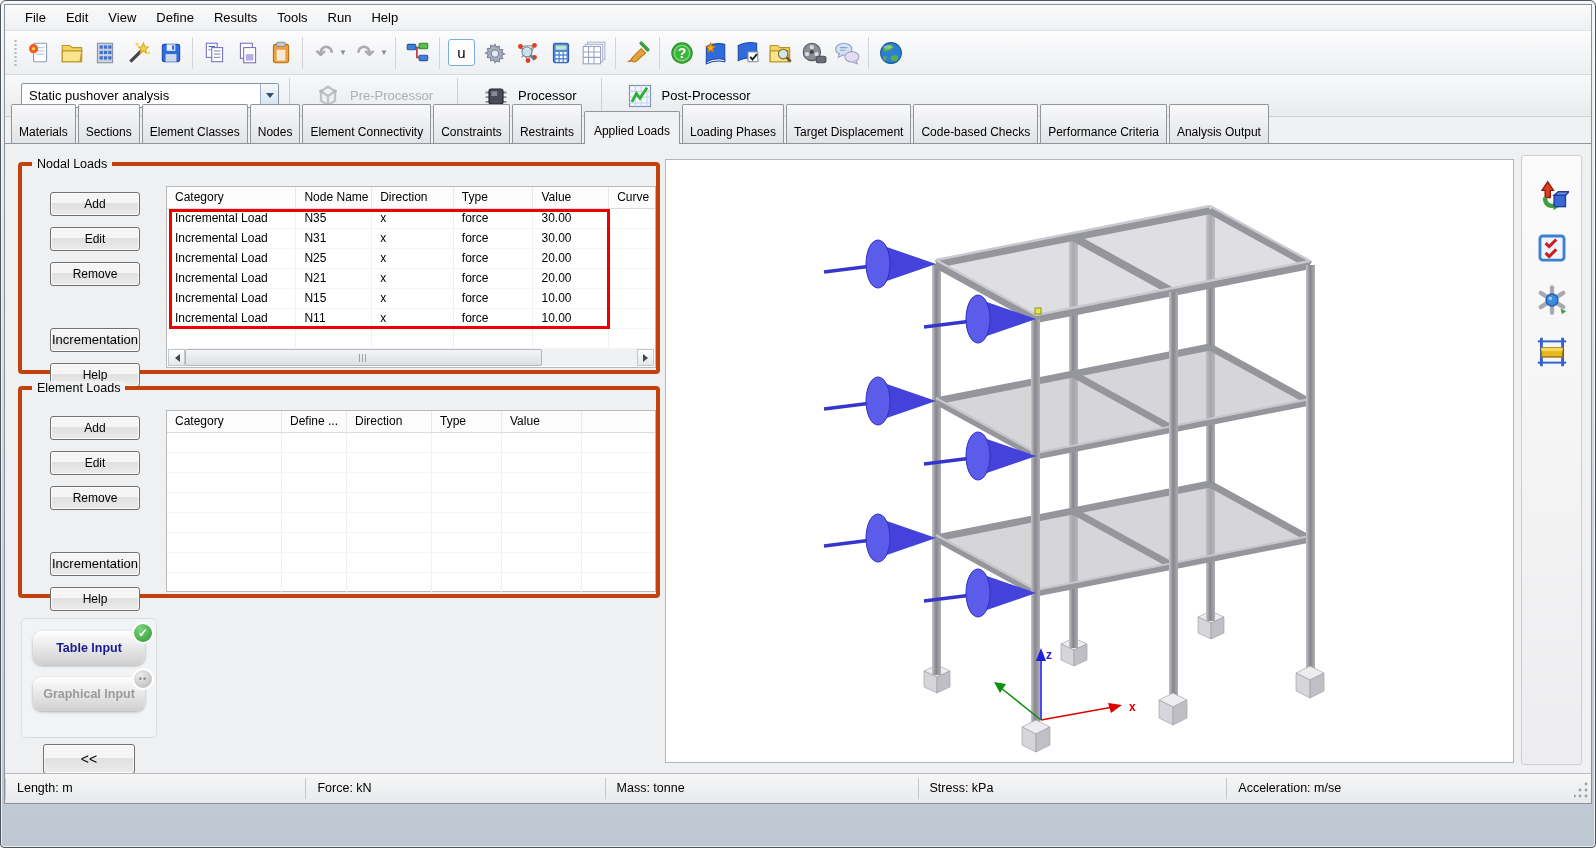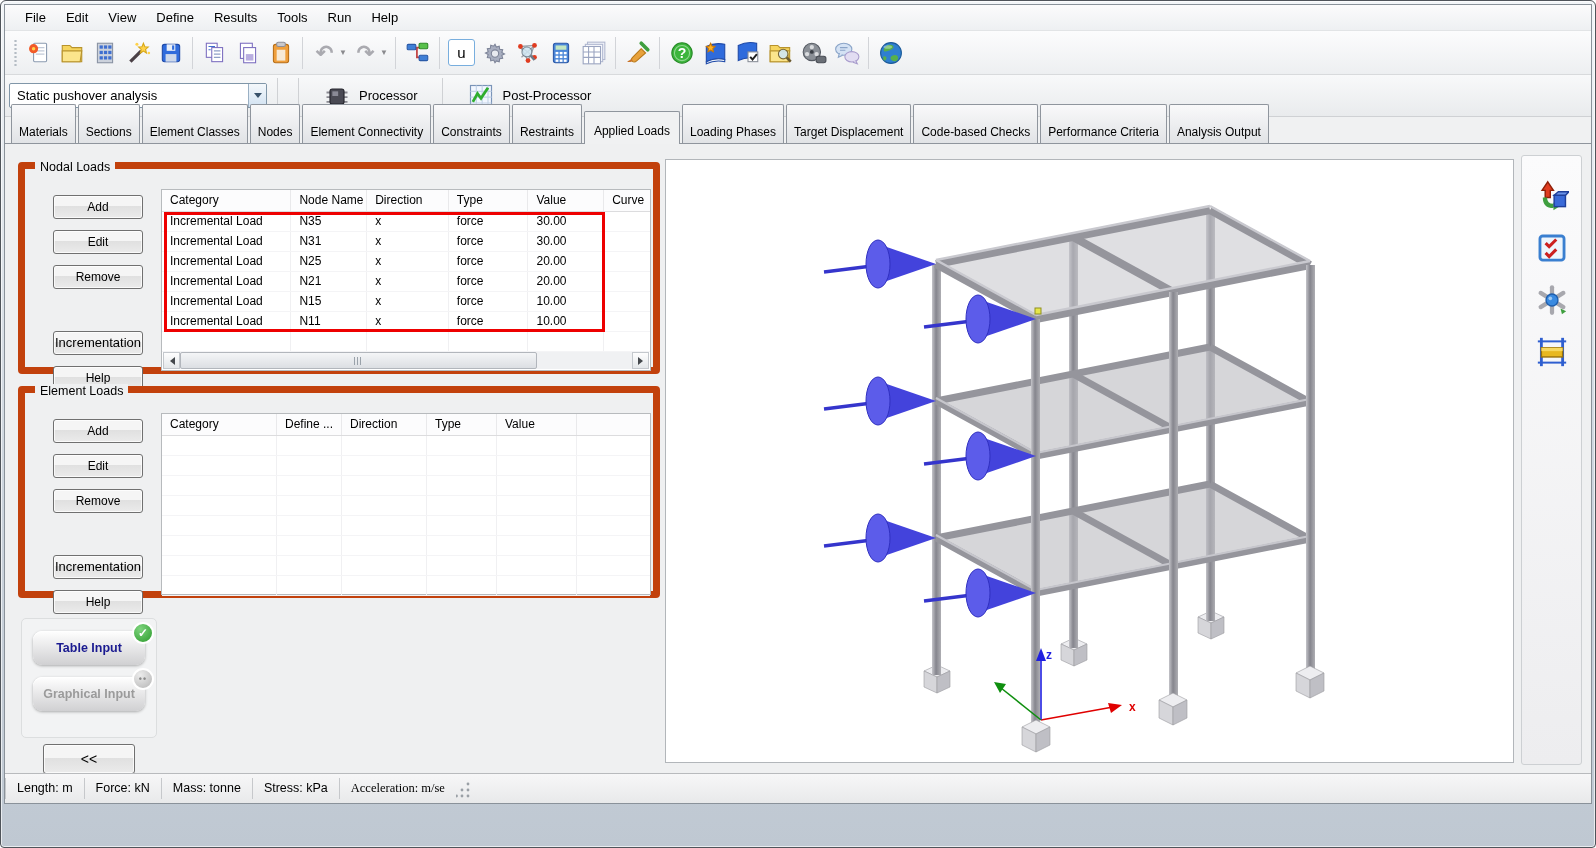--- a/index.html
+++ b/index.html
@@ -36,44 +36,44 @@
   .tbi { width:31px; height:31px; display:flex; align-items:center; justify-content:center;
          border-radius:3px; margin:0 1px; }
   .tbsep { width:1px; height:32px; background:#d2d4d8; margin:0 5px; }
   .ddarrow { font-size:8px; color:#8a8a8e; margin-left:-2px; width:10px; }
   .ubtn { width:27px; height:27px; border:1px solid #78aede; border-radius:3px; background:#fff;
           font-size:15px; display:flex; align-items:center; justify-content:center; }
   .undoglyph { font-size:21px; color:#aaaab0; font-weight:bold; line-height:1; }
   
   .analysisbar { height:42px; display:flex; align-items:center;
                  background:linear-gradient(#f8f9fa,#e9ebed); border-bottom:1px solid #cfd1d4; }
-  .combo { width:258px; height:25px; margin-left:4px; border:1px solid #8096a8; border-radius:2px;
+  .combo { width:258px; height:25px; margin-left:16px; border:1px solid #8096a8; border-radius:2px;
            background:#fff; display:flex; align-items:center; font-size:13px; overflow:hidden; }
   .combo > span:first-child { flex:1; padding-left:7px; }
   .combo-btn { width:18px; height:100%; border-left:1px solid #9ab0c4;
                background:linear-gradient(#f4f8fb,#d2e2f2); display:flex; align-items:center; justify-content:center; }
   .tri-dn { width:0; height:0; border:4px solid transparent; border-top:5px solid #38516a; margin-top:4px; }
   .vsep { width:1px; height:36px; background:#cfd1d4; margin:0 10px; }
   .procbtn { display:flex; align-items:center; gap:8px; padding:0 14px; height:38px; font-size:13px; border-radius:3px; }
   .procbtn.disabled { color:#aab0b6; }
   
   .tabbar { height:26px; display:flex; align-items:flex-end; padding-left:6px; position:relative; z-index:2; }
   .tab { border:1px solid #8f959d; border-bottom:none; border-radius:2px 2px 0 0; margin-right:2px;
          background:linear-gradient(#f9f9fa,#e1e3e6); padding:20px 7px 4px; font-size:12px; white-space:nowrap; }
   .tab.active { background:#f0f1f2; padding:12px 9px 6px; position:relative; margin-bottom:-1px; z-index:3; }
   
   .main { flex:1; border-top:1px solid #8f959d; background:#eff0f1; position:relative; overflow:hidden; }
-  .group { position:absolute; left:13px; width:642px; border:7px solid #c2410c; border-radius:4px; background:#eff0f1; }
+  .group { position:absolute; left:13px; width:642px; border:4px solid #c2410c; border-radius:4px; background:#eff0f1; }
   .group-label { position:absolute; top:-9px; left:10px; background:#eff0f1; padding:0 5px; font-size:12.5px; }
   .btncol { position:absolute; left:18px; top:26px; width:110px; }
   .btn7 { display:block; width:90px; height:24px; margin:0 auto 11px; border:1px solid #707070; border-radius:3px;
           background:linear-gradient(#f5f5f5 45%,#e0e0e0 46%,#ebebeb); font-size:12px; 
           line-height:22px; box-shadow:inset 0 0 0 1px rgba(255,255,255,.75); }
   .btn7.small { font-size:13px;margin-top:42px; }
-  .tbl { position:absolute; left:136px; top:20px; width:490px; background:#fff; border:1px solid #b7babd; }
+  .tbl { position:absolute; left:144px; top:20px; width:490px; background:#fff; border:1px solid #b7babd; }
   .tbl-head { display:flex; height:22px; border-bottom:1px solid #dcdcde; background:#fcfcfd; font-size:12px; }
   .tbl-head span { line-height:21px; padding-left:8px; border-right:1px solid #e9e9eb; overflow:hidden; white-space:nowrap; }
   .tbl-row { display:flex; height:20px; font-size:12px; border-bottom:1px solid #f4f4f6; }
   .tbl-row span { line-height:19px; padding-left:8px; border-right:1px solid #f0f0f2; overflow:hidden; white-space:nowrap; }
   .n0{width:130px}.n1{width:76px}.n2{width:82px}.n3{width:80px}.n4{width:76px}.n5{width:46px;border-right:none!important}
   .e0{width:115px}.e1{width:65px}.e2{width:85px}.e3{width:70px}.e4{width:80px}.e5{flex:1;border-right:none!important}
   .hl-box { position:absolute; left:2px; top:22px; width:441px; height:120px; border:3px solid #ee0000; pointer-events:none; }
   .hscroll { position:absolute; left:1px; bottom:1px; width:486px; height:17px; background:#f0f1f3; display:flex; }
   .sbtn { width:17px; height:17px; background:linear-gradient(#fefefe,#e4e7ea); border:1px solid #c4c8cd;
           display:flex; align-items:center; justify-content:center; }
@@ -98,23 +98,23 @@
   .badge.gray  { background:radial-gradient(circle at 35% 28%,#ececec,#b5b5b5); color:#8a8a8a; font-size:9px; letter-spacing:1px;}
   .collapse { position:absolute; left:38px; top:600px; width:92px; height:30px; font-size:14px; line-height:27px; }
   
   .viewport { position:absolute; left:660px; top:15px; width:849px; height:604px; background:#fff;
               border:1px solid #b2b6ba; }
   .rpanel { position:absolute; left:1516px; top:11px; width:61px; height:610px;
             background:linear-gradient(#fbfbfc,#ededef); border:1px solid #cdd0d3; border-radius:3px;
             display:flex; flex-direction:column; align-items:center; padding-top:22px; gap:16px; }
   .rbi { width:36px; height:36px; display:flex; align-items:center; justify-content:center; }
   .statusbar { height:30px; border-top:1px solid #b8babd; background:linear-gradient(#f7f7f8,#e8e9ea);
-               display:flex; align-items:center; justify-content:flex-start; font-size:12.5px; padding-right:2px; }
+               display:flex; align-items:center; justify-content:space-between; font-size:12.5px; padding-right:2px; }
   .sseg { border-left:1px solid #c6c8cb; padding:0 11px; height:21px; line-height:21px; white-space:nowrap; }
-  .sseg.clip { max-width:128px; overflow:hidden;font-family:Liberation Serif, serif; }
+  .sseg.clip { max-width:128px; overflow:hidden; }
   .rgrip { width:15px; height:21px; }
 </style>
 </head>
 <body>
 
 <div class="window">
 
 
   <div class="app">
 
@@ -332,20 +332,33 @@
     </div>
 
     <div class="analysisbar">
       <div class="combo">
         <span>Static pushover analysis</span>
         <div class="combo-btn">
             <div class="tri-dn"></div>
           </div>
       </div>
       <div class="vsep"></div>
+      <div class="procbtn disabled">
+        <svg width="28" height="28" viewBox="0 0 24 24">
+            <g stroke="#c0c2c6" fill="none" stroke-width="2">
+              <path d="M6 8l6-4 6 4-6 4z"></path>
+              <path d="M6 8v8l6 4 6-4V8"></path>
+              <path d="M12 12v8"></path>
+            </g>
+            <circle cx="6" cy="8" r="1.6" fill="#b4b6ba"></circle>
+            <circle cx="18" cy="8" r="1.6" fill="#b4b6ba"></circle>
+            <circle cx="12" cy="20" r="1.6" fill="#b4b6ba"></circle>
+          </svg>
+        <span>Pre-Processor</span>
+      </div>
       <div class="vsep"></div>
       <div class="procbtn">
         <svg width="28" height="28" viewBox="0 0 24 24">
             <g stroke="#8a8a92" stroke-width="1.6">
               <path d="M6 9H3M6 13H3M6 17H3M18 9h3M18 13h3M18 17h3"></path>
             </g>
             <rect x="6" y="6" width="12" height="13" rx="2" fill="#4a4a54" stroke="#26262e"></rect>
             <rect x="8" y="8" width="5" height="4" fill="#8a8a96"></rect>
           </svg>
         <span>Processor</span>

